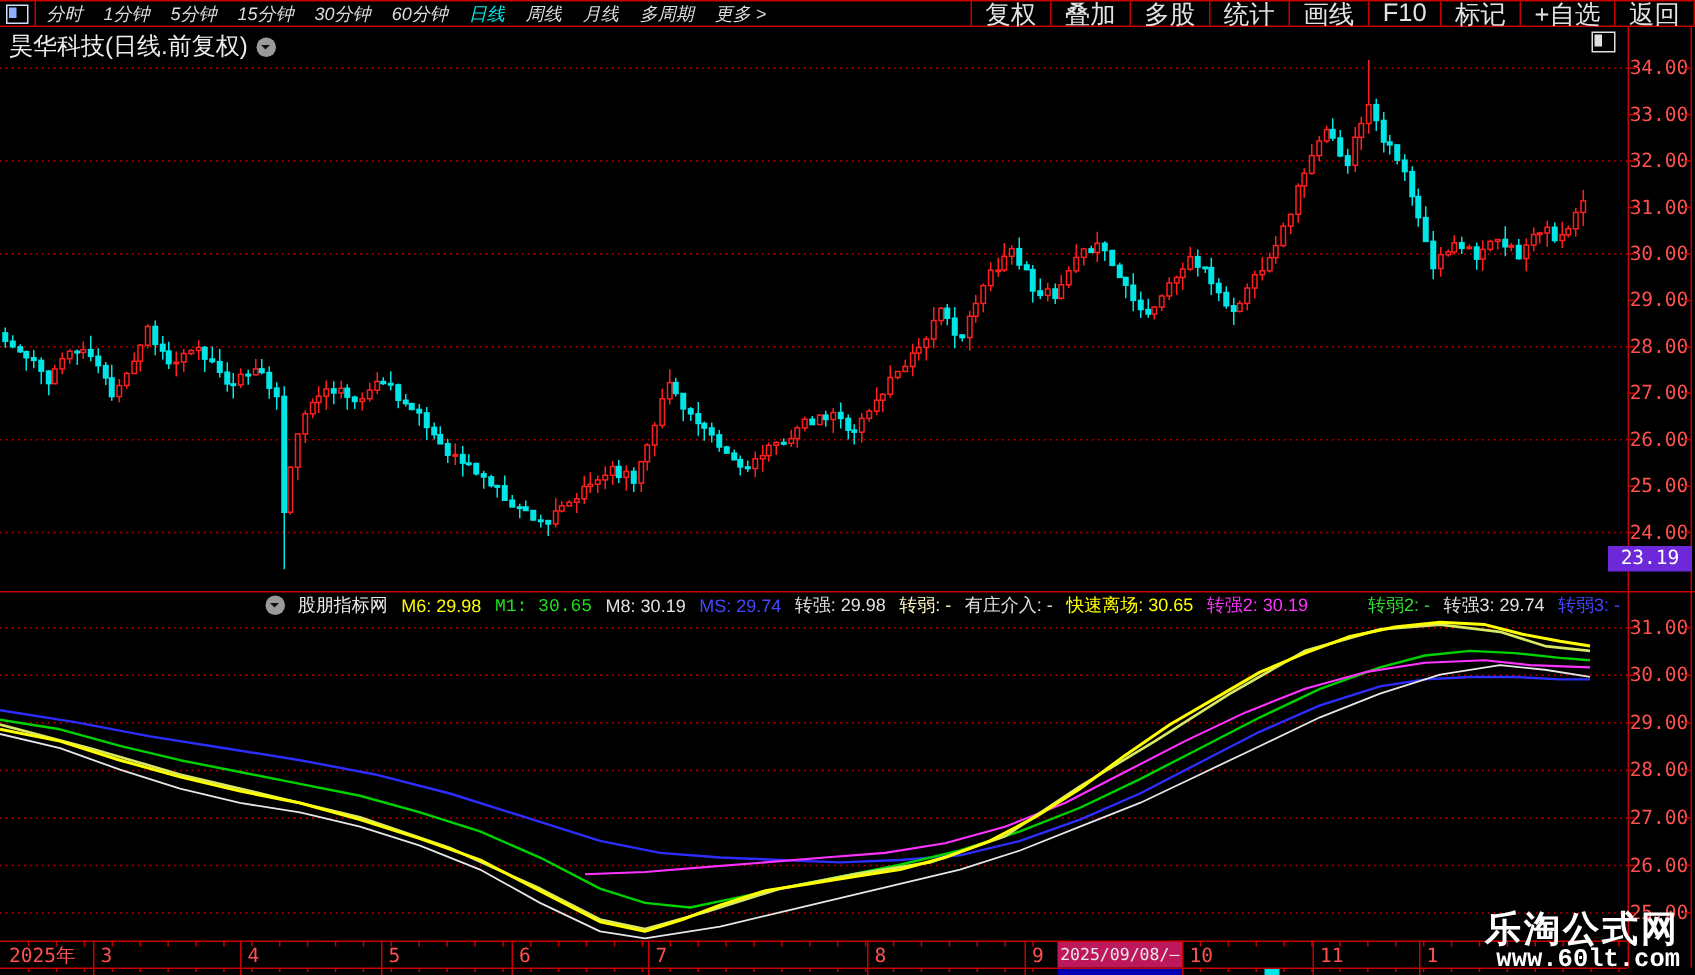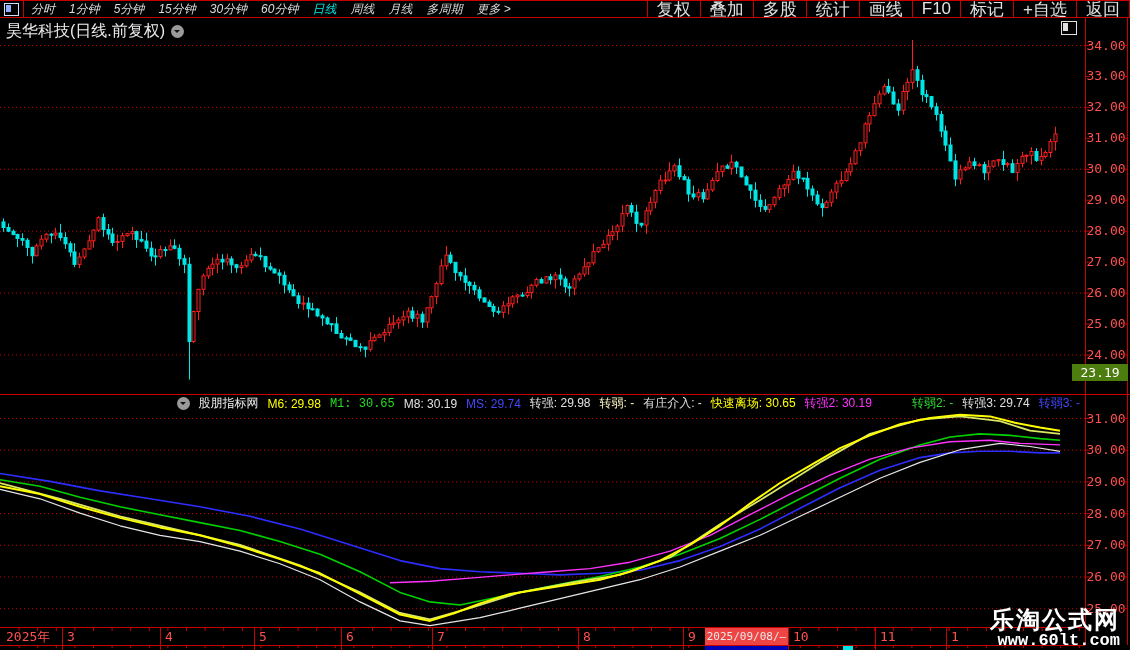--- a/index.html
+++ b/index.html
@@ -20,23 +20,23 @@
   .titlebar{position:absolute;left:6px;top:21px;display:flex;align-items:center;gap:6px;color:#ececec;font-size:16px;}
   .chev{width:13px;height:13px;border-radius:50%;background:#9a9a9a;position:relative;flex:0 0 auto;}
   .chev::after{content:"";position:absolute;left:3px;top:5px;border:3.5px solid transparent;border-top-color:#111;}
   .paneicon{position:absolute;left:1061px;top:21px;width:14px;height:12px;border:1px solid #e0e0e0;}
   .paneicon::after{content:"";position:absolute;left:1px;top:1px;width:5px;height:8px;background:#e0e0e0;}
   
   .ind-header{position:absolute;left:4px;top:396px;width:1076px;height:15px;display:flex;align-items:center;
               gap:9px;font-size:12px;white-space:nowrap;overflow:hidden;justify-content:flex-end;}
   .ind-name{color:#ececec;}
   
-  .pricebox{position:absolute;left:1072px;top:364px;width:56px;height:17px;background:#4d7c0f;color:#fff;
+  .pricebox{position:absolute;left:1072px;top:364px;width:56px;height:17px;background:#6d28d9;color:#fff;
             font-family:"DejaVu Sans Mono",monospace;font-size:13px;display:flex;align-items:center;justify-content:center;}
-  .datebox{position:absolute;left:705px;top:628px;width:83px;height:17px;background:#ef4444;color:#e8e8e8;
+  .datebox{position:absolute;left:705px;top:628px;width:83px;height:17px;background:#be185d;color:#e8e8e8;
            font-family:"DejaVu Sans Mono",monospace;font-size:11px;display:flex;align-items:center;justify-content:center;}
   
   .watermark{position:absolute;right:10px;bottom:1px;text-align:right;color:#fff;line-height:1.0;}
   .wm1{font-size:24px;font-weight:bold;letter-spacing:2px;}
   .wm2{font-family:Liberation Mono, monospace;font-size:17px;font-weight:bold;}
 </style>
 </head>
 <body>
 
 <div id="app">

